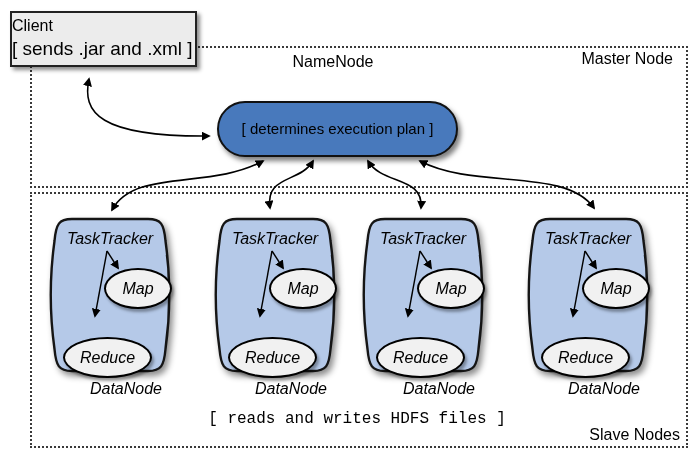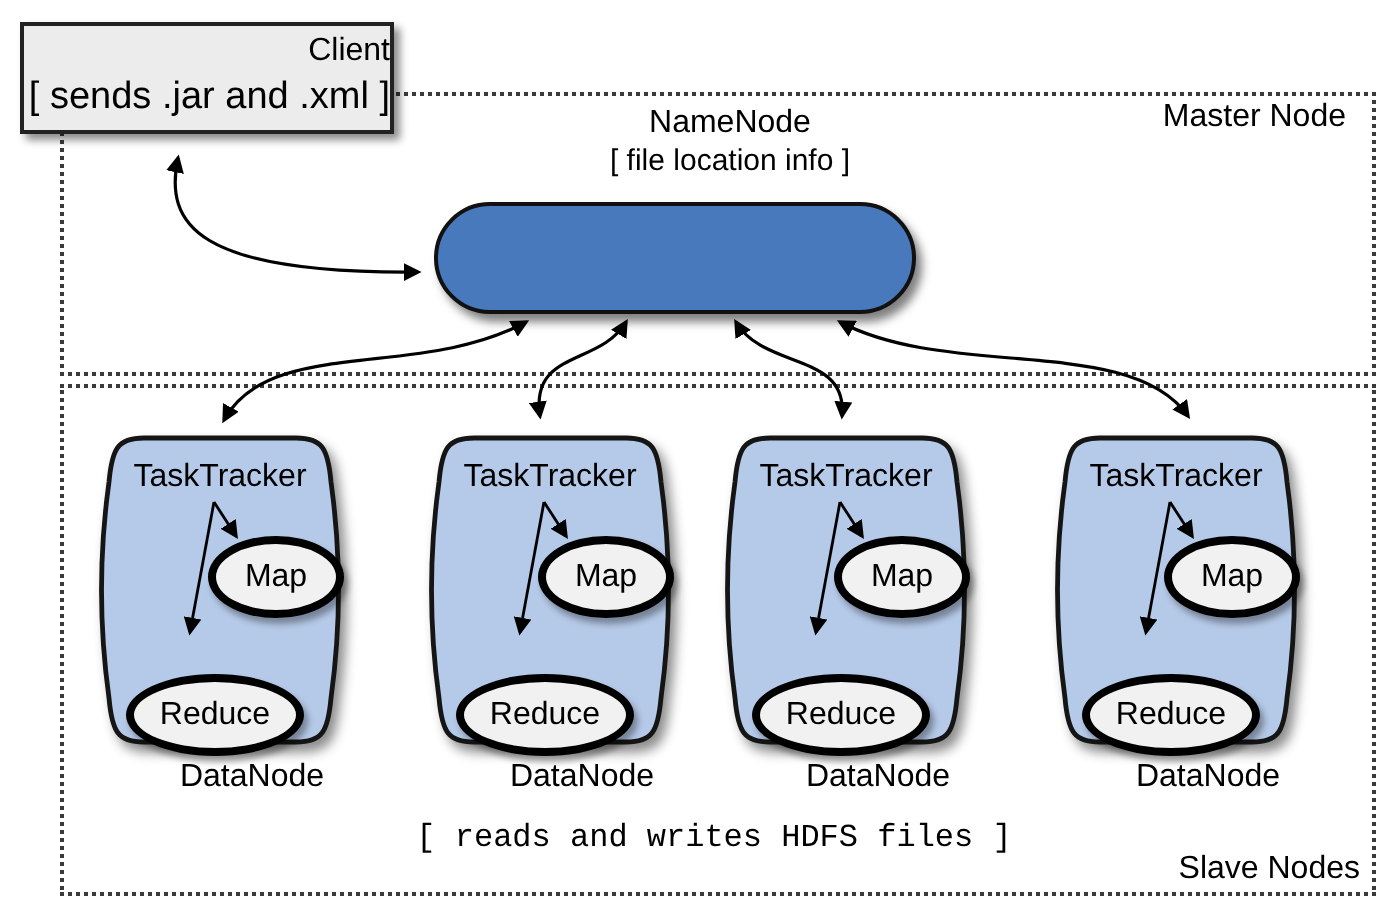--- a/index.html
+++ b/index.html
@@ -18,56 +18,56 @@
   .master-label{top:50px;right:25px;}
   .slave-label{top:426px;right:18px;}
   .hdfs-caption{
     position:absolute;top:410px;left:357px;transform:translateX(-50%);
     font-size:16px;white-space:nowrap;z-index:2;font-family:Liberation Mono, monospace;
   }
   .client-box{
     position:absolute;left:10px;top:11px;width:183px;height:52px;
     background:var(--client-fill,#ececec);border:2px solid #222;
     box-shadow:3px 3px 4px rgba(0,0,0,0.45);
-    display:flex;flex-direction:column;justify-content:center;align-items:flex-end;
+    display:flex;flex-direction:column;justify-content:center;align-items:flex-start;
     z-index:10;line-height:1.3;
   }
   .client-box .title{font-size:16px;}
   .client-box .subtitle{font-size:19px;}
   .namenode-block{
     position:absolute;left:333px;top:52px;transform:translateX(-50%);
-    text-align:center;z-index:2;line-height:1.25;white-space:nowrap;margin-left:32px;
+    text-align:left;z-index:2;line-height:1.25;white-space:nowrap;
   }
   .namenode-block .title{font-size:16px;}
   .namenode-block .subtitle{font-size:15px;}
   .jobtracker-pill{
     position:absolute;left:217px;top:101px;width:241px;height:56px;
     background:var(--jobtracker-fill,#4879bc);border:2.5px solid #111;
     border-radius:28px;box-shadow:3px 4px 5px rgba(0,0,0,0.5);
     display:flex;flex-direction:column;justify-content:center;align-items:center;
     z-index:10;line-height:1.25;box-sizing:border-box;
   }
   .jobtracker-pill .title{font-size:16px;}
   .jobtracker-pill .subtitle{font-size:15px;white-space:nowrap;}
   .arrow-layer{
     position:absolute;left:0;top:0;width:698px;height:462px;z-index:5;pointer-events:none;
   }
-  .tt-unit{position:absolute;top:217px;width:124px;height:190px;z-index:10;}
+  .tt-unit{position:absolute;top:217px;width:124px;height:190px;z-index:10;font-style:italic;}
   .tt-unit-1{left:48px;}
   .tt-unit-2{left:213px;}
   .tt-unit-3{left:361px;}
   .tt-unit-4{left:526px;}
   .barrel-svg{position:absolute;left:0;top:0;filter:drop-shadow(3px 4px 3px rgba(0,0,0,0.45));}
   .tt-label{
     position:absolute;top:13px;left:0;width:100%;text-align:center;
     font-size:16px;z-index:3;
   }
   .tt-arrows{position:absolute;left:0;top:0;z-index:4;}
   .node-ellipse{
-    position:absolute;background:var(--node-fill,#f1f1f1);border:4px solid #000000;
+    position:absolute;background:var(--node-fill,#f1f1f1);border:2px solid #000000;
     border-radius:50%;display:flex;justify-content:center;align-items:center;
     font-size:16px;z-index:5;box-shadow:2px 3px 3px rgba(0,0,0,0.35);box-sizing:border-box;
   }
   .map-ellipse{left:56px;top:51px;width:68px;height:41px;}
   .reduce-ellipse{left:15px;top:120px;width:89px;height:41px;}
   .datanode-label{
     position:absolute;top:163px;left:16px;width:100%;text-align:center;font-size:16px;
   }
   .conn{stroke:#000;stroke-width:1.6;fill:none;}
   .tt-line{stroke:#000;stroke-width:1.4;}
@@ -100,24 +100,24 @@
     <path class="conn" d="M 420 161 C 475 190, 565 167, 594 208" marker-start="url(#ah)" marker-end="url(#ah)"></path>
   </svg>
 
   <div class="client-box">
     <div class="title">Client</div>
     <div class="subtitle">[ sends .jar and .xml ]</div>
   </div>
 
   <div class="namenode-block">
     <div class="title">NameNode</div>
-    <div class="subtitle">[ file location info ]</div>
   </div>
 
   <div class="jobtracker-pill">
+    <div class="subtitle">[ determines execution plan ]</div>
   </div>
 
   <div class="tt-unit tt-unit-1">
     <svg class="barrel-svg" width="124" height="156">
       <path d="M 24 2 H 100 C 113 2 116 7 117.5 24 C 122.5 60 122.5 96 117.5 132 C 116 149 113 154 100 154 H 24 C 11 154 8 149 6.5 132 C 1.5 96 1.5 60 6.5 24 C 8 7 11 2 24 2 Z" fill="var(--tasktracker-fill,#B5C9E8)" stroke="#151515" stroke-width="2.4"></path>
     </svg>
     <svg class="tt-arrows" width="124" height="156">
       <line class="tt-line" x1="59" y1="34" x2="70" y2="51" marker-end="url(#ah)"></line>
       <line class="tt-line" x1="59" y1="34" x2="47" y2="99" marker-end="url(#ah)"></line>
     </svg>

